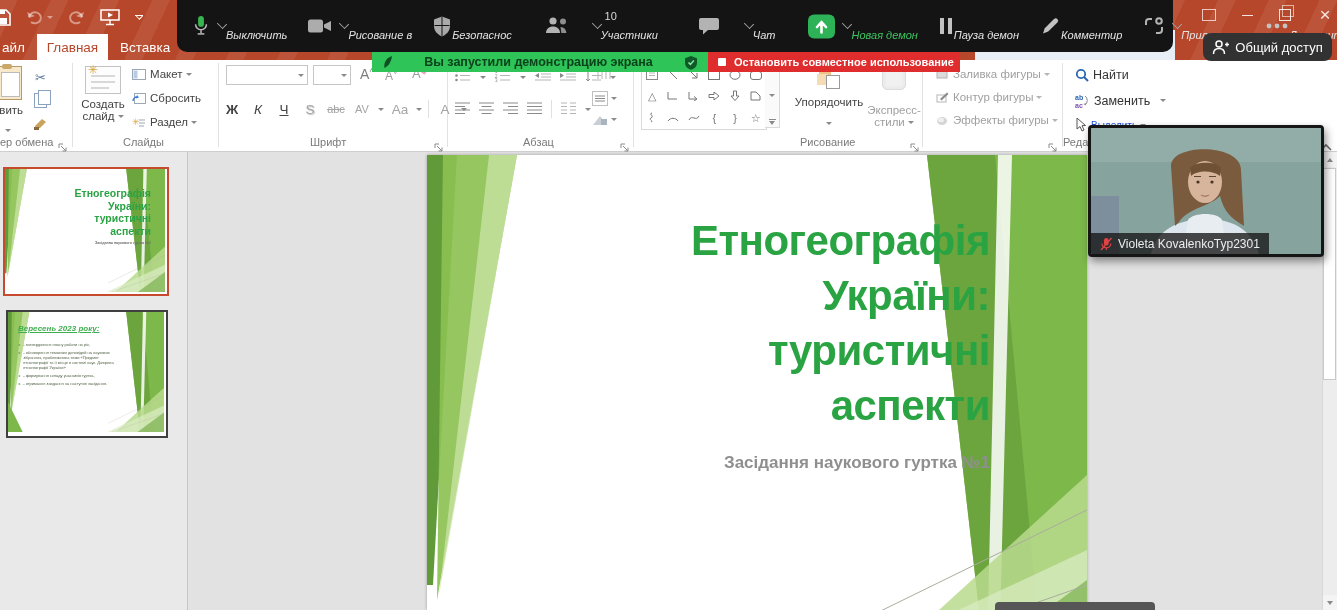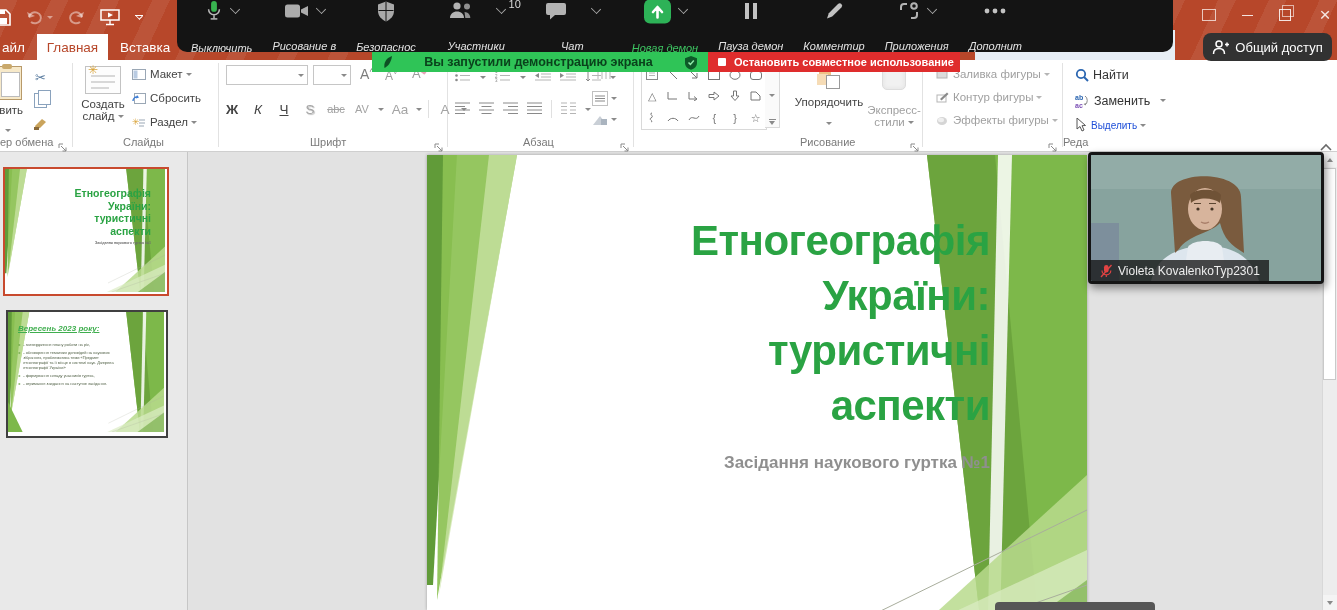--- a/index.html
+++ b/index.html
@@ -37,21 +37,21 @@
     display:grid;grid-template-columns:repeat(6,1fr);align-items:center;justify-items:center;color:#767676;font-size:11px;background:#fff;}
   .shape-scroll{position:absolute;left:765px;top:4px;width:15px;height:64px;border:1px solid #d9d9d9;border-left:none;box-sizing:border-box;
     display:flex;flex-direction:column;align-items:center;justify-content:space-between;padding:2px 0;background:#fafafa;}
   .tri-up{width:0;height:0;border-left:3.5px solid transparent;border-right:3.5px solid transparent;border-bottom:4px solid #8a8a8a;}
   .tri-dn{width:0;height:0;border-left:3.5px solid transparent;border-right:3.5px solid transparent;border-top:4px solid #8a8a8a;}
   .pi{display:inline-block;}
 
   
   .zoom-bar{position:absolute;left:177px;top:0;width:996px;height:52px;background:#141414;
     border-radius:0 0 10px 10px;display:flex;align-items:stretch;padding-left:4px;z-index:50;box-sizing:border-box;}
-  .zbtn{display:flex;flex-direction:column;align-items:center;justify-content:center;padding:0 10px;cursor:default;}
+  .zbtn{display:flex;flex-direction:row;align-items:center;justify-content:center;padding:0 10px;cursor:default;}
   .zbtn .irow{height:28px;display:flex;align-items:center;gap:7px;position:relative;}
   .zbtn .zlabel{font-size:11px;color:#e3e3e3;white-space:nowrap;margin-top:18px;font-style:italic;}
   .zbtn .zlabel.green{color:#3ec562;}
   .zchev{width:7px;height:7px;border-right:1.6px solid #a6a6a6;border-bottom:1.6px solid #a6a6a6;
     transform:rotate(45deg) scaleY(.8);margin-top:-4px;}
   .zbadge{position:absolute;top:-2px;right:-16px;font-size:11px;color:#d9d9d9;}
   .share-access{position:absolute;left:1203px;top:33px;width:129px;height:28px;background:#323232;border-radius:8px;
     color:#fff;display:flex;align-items:center;justify-content:center;gap:6px;font-size:13px;z-index:55;}
 
   
@@ -75,21 +75,21 @@
   .t2-bullets{position:absolute;left:10px;top:30px;width:100px;transform:scale(.62);transform-origin:0 0;}
   .t2-bullets .bl{display:flex;gap:3px;font-size:6.4px;line-height:8px;color:#4e5e43;margin-bottom:5px;width:160px;}
   .t2-bullets .bl .bm{color:#64a03c;font-size:5.5px;flex:none;}
   .canvas{position:absolute;left:189px;top:152px;width:1133px;height:458px;background:#e2e2e2;}
   .slide{position:absolute;left:427px;top:155px;width:660px;height:455px;background:#fff;box-shadow:0 0 3px rgba(0,0,0,.3);overflow:hidden;}
   .slide-title{position:absolute;right:97px;top:58px;text-align:right;color:#2aa343;font-weight:bold;
     font-size:42px;line-height:55px;letter-spacing:-.5px;}
   .slide-sub{position:absolute;right:97px;top:298px;font-size:17px;font-weight:bold;color:#8f8f8f;}
 
   
-  .webcam{position:absolute;left:1088px;top:152px;width:230px;height:126px;border:3px solid #151515;border-radius:4px;
+  .webcam{position:absolute;left:1088px;top:125px;width:230px;height:126px;border:3px solid #151515;border-radius:4px;
     overflow:hidden;box-shadow:2px 4px 8px rgba(0,0,0,.45);z-index:80;background:#3b82f6;}
   .cam-name{position:absolute;left:0;bottom:0;height:21px;display:flex;align-items:center;gap:6px;
     padding:0 9px;background:rgba(22,22,22,.78);color:#ededed;font-size:12px;}
 
   
   .vscroll{position:absolute;left:1322px;top:152px;width:15px;height:458px;background:#ededed;border-left:1px solid #d8d8d8;box-sizing:border-box;}
   .vs-btn{position:absolute;left:0;width:14px;height:15px;display:flex;align-items:center;justify-content:center;background:#f4f4f4;}
   .vs-thumb{position:absolute;left:0;top:16px;width:13px;height:212px;background:#fff;border:1px solid #c9c9c9;box-sizing:border-box;}
   .ribbon-collapse{position:absolute;left:1320px;top:137px;z-index:40;}
   .bottom-bar{position:absolute;left:995px;top:602px;width:160px;height:8px;background:#565656;border-radius:4px 4px 0 0;z-index:70;}

